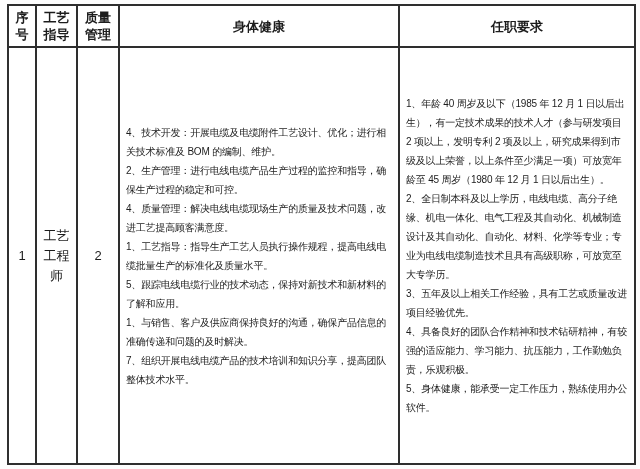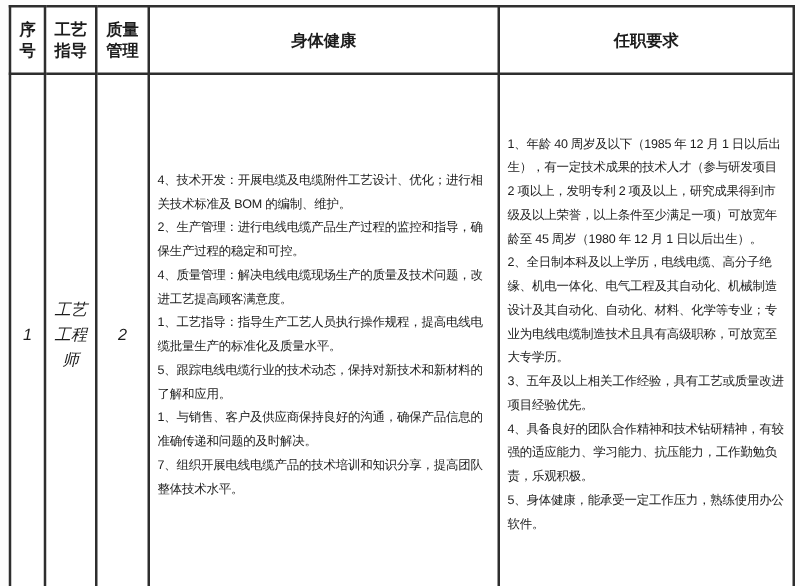--- a/index.html
+++ b/index.html
@@ -17,35 +17,34 @@
     table-layout: fixed;
     margin: 4px 0 0 7px;
     width: 627px;
     background: #ffffff;
   }
   .job-table th, .job-table td {
     border: 2px solid #2e2e2e;
     vertical-align: middle;
     box-sizing: border-box;
   }
-  .job-table thead tr { height: 54px; }
+  .job-table thead tr { height: 42px; }
   .job-table tbody tr { height: 417px; }
   th.hdr {
     font-size: 13px;
     font-weight: bold;
     line-height: 17px;
     text-align: center;
     padding: 1px 2px;
   }
   td.center-cell {
     font-size: 13px;
     text-align: center;
     padding: 1px 3px;
     line-height: 20px;
-    font-style: italic;
   }
   td.text-cell {
     font-size: 10px;
     text-align: left;
     padding: 2px 6px;
     line-height: 19px;
     letter-spacing: -0.2px;
   }
   td.text-cell p {
     margin: 0;

